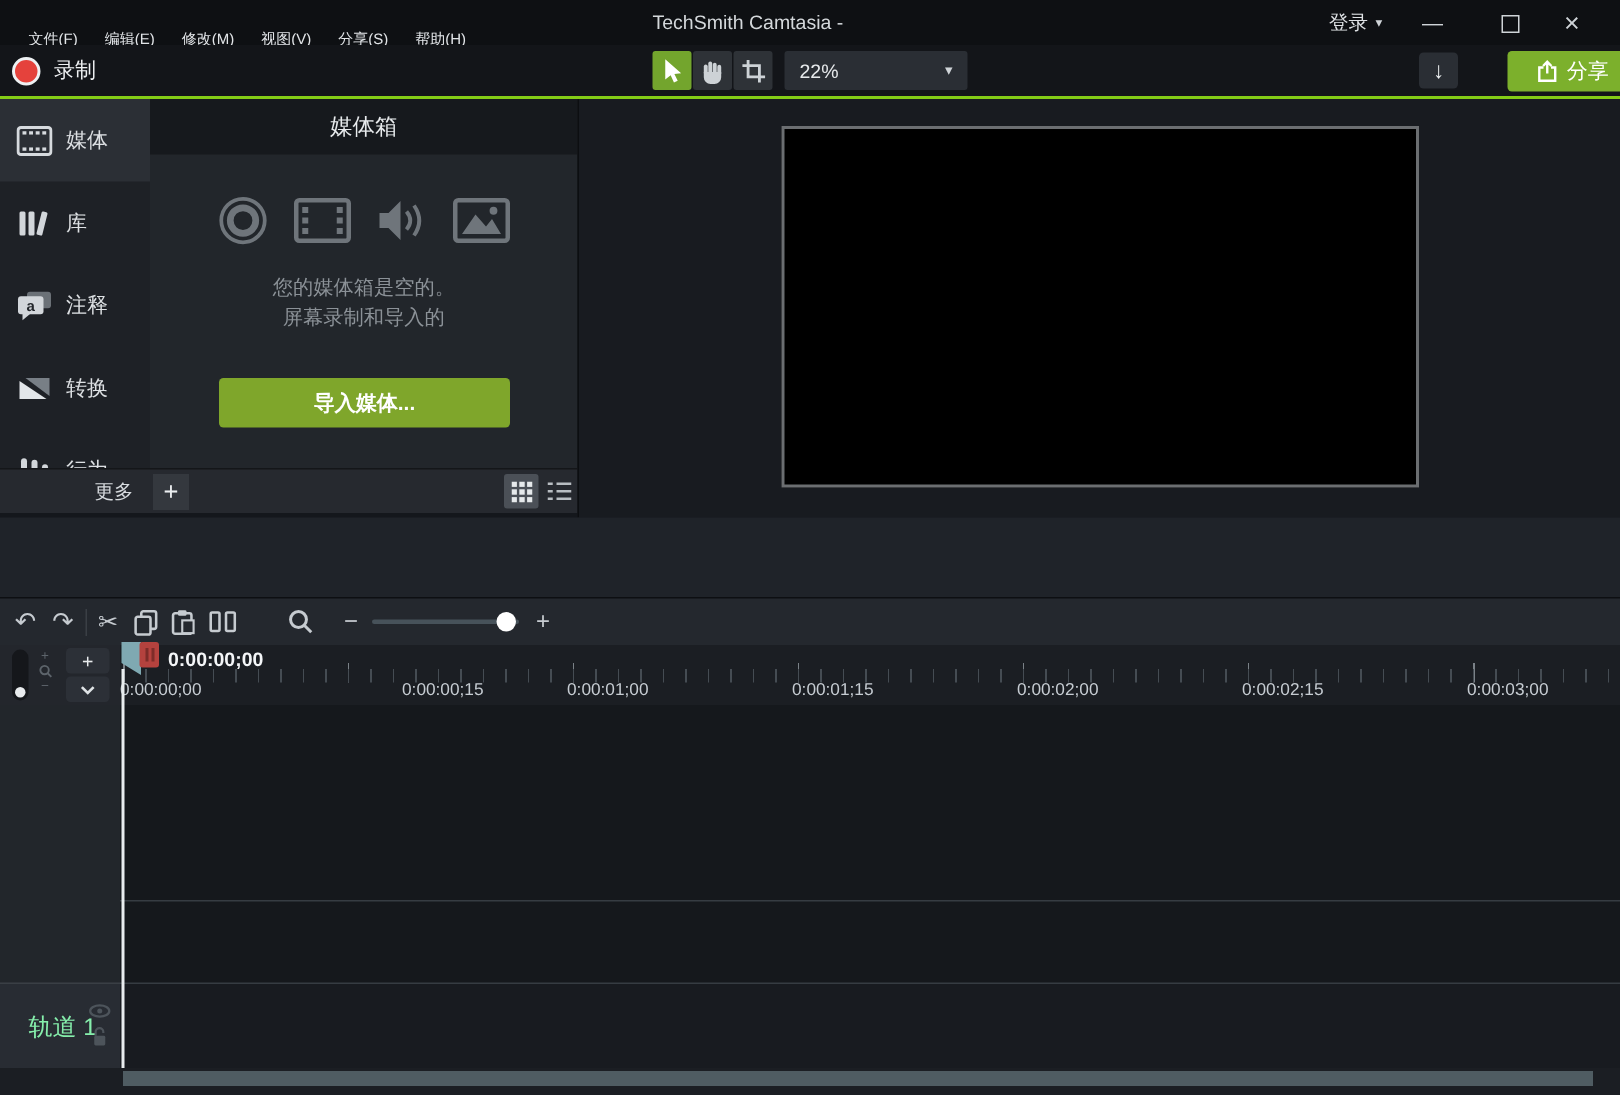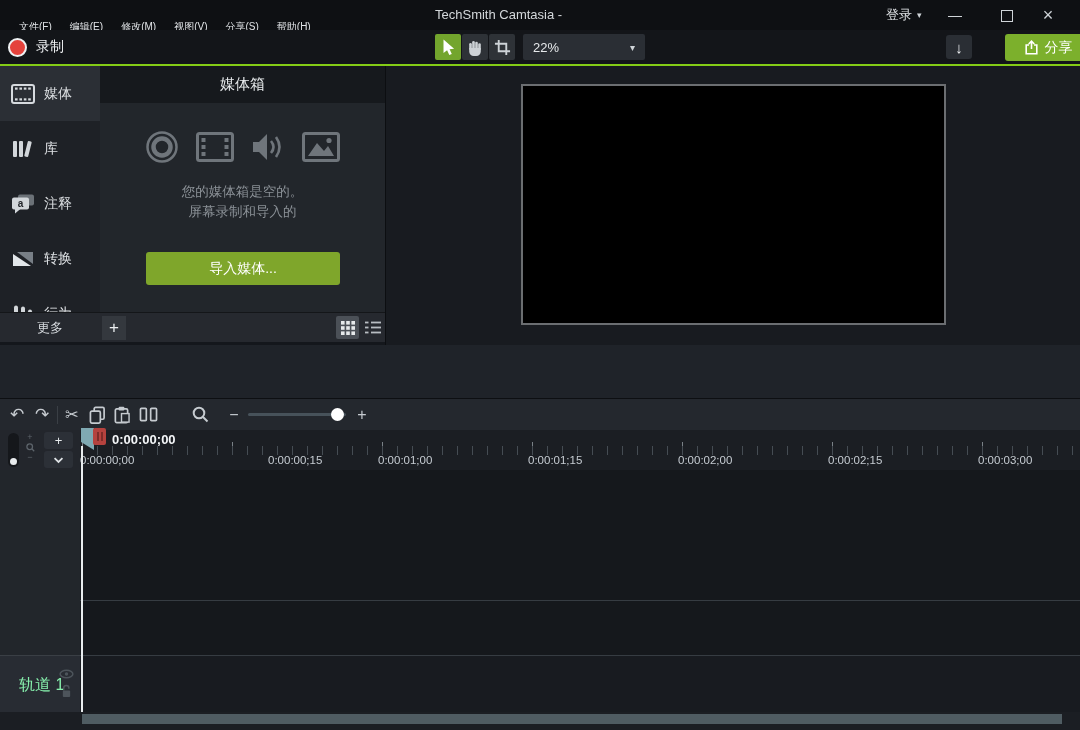--- a/index.html
+++ b/index.html
@@ -37,25 +37,25 @@
   .side-item{position:relative;height:55px;}
   .side-item.selected{background:#2b2f35;}
   .side-icon{position:absolute;left:11px;top:50%;transform:translateY(-50%);}
   .side-label{position:absolute;left:44px;top:50%;transform:translateY(-50%);font-size:14px;color:#dde0e3;}
 
   
   .media-panel{position:absolute;top:66px;left:100px;width:285px;height:246px;background:#22262b;}
   .media-header{height:37px;background:#16191d;display:flex;align-items:center;justify-content:center;font-size:15px;color:#e8ebed;}
   .bin-icons{position:absolute;top:64px;left:0;right:0;display:flex;justify-content:center;align-items:center;gap:17px;}
   .bin-text{position:absolute;top:116px;left:0;right:0;text-align:center;font-size:13.5px;line-height:20px;color:#8b9197;}
-  .import-btn{position:absolute;top:186px;left:46px;width:194px;height:33px;background:#7fa62b;border-radius:3px;display:flex;align-items:center;justify-content:center;font-size:14px;font-weight:normal;color:#fff;text-align:right;}
+  .import-btn{position:absolute;top:186px;left:46px;width:194px;height:33px;background:#7fa62b;border-radius:3px;display:flex;align-items:center;justify-content:center;font-size:14px;font-weight:bold;color:#fff;text-align:right;}
 
   
   .panel-footer{position:absolute;top:312px;left:0;width:385px;height:30px;background:#26292f;border-top:1px solid #141619;box-sizing:border-box;}
-  .more-label{position:absolute;left:0;top:0;width:100px;text-align:center;line-height:29px;font-size:13px;color:#d6dade;}
+  .more-label{position:absolute;left:0;top:0;width:100px;text-align:center;line-height:29px;font-size:13px;color:#d6dade;padding-left:26px;}
   .add-media-btn{position:absolute;left:102px;top:3px;width:24px;height:24px;background:#34383e;display:flex;align-items:center;justify-content:center;font-size:17px;color:#eceff1;}
   .grid-btn{position:absolute;left:336px;top:3px;width:23px;height:23px;background:#4b5057;border-radius:2px;display:flex;align-items:center;justify-content:center;}
   .list-btn{position:absolute;left:361px;top:3px;width:23px;height:23px;display:flex;align-items:center;justify-content:center;}
 
   
   .canvas-area{position:absolute;top:66px;left:385px;width:695px;height:279px;background:#181b20;border-left:1px solid #0c0e11;box-sizing:border-box;}
   .canvas{position:absolute;left:135px;top:18px;width:421px;height:237px;background:#000;border:2px solid #6b6e71;}
 
   
   .playback-row{position:absolute;top:345px;left:0;right:0;height:53px;background:#1f2329;}

